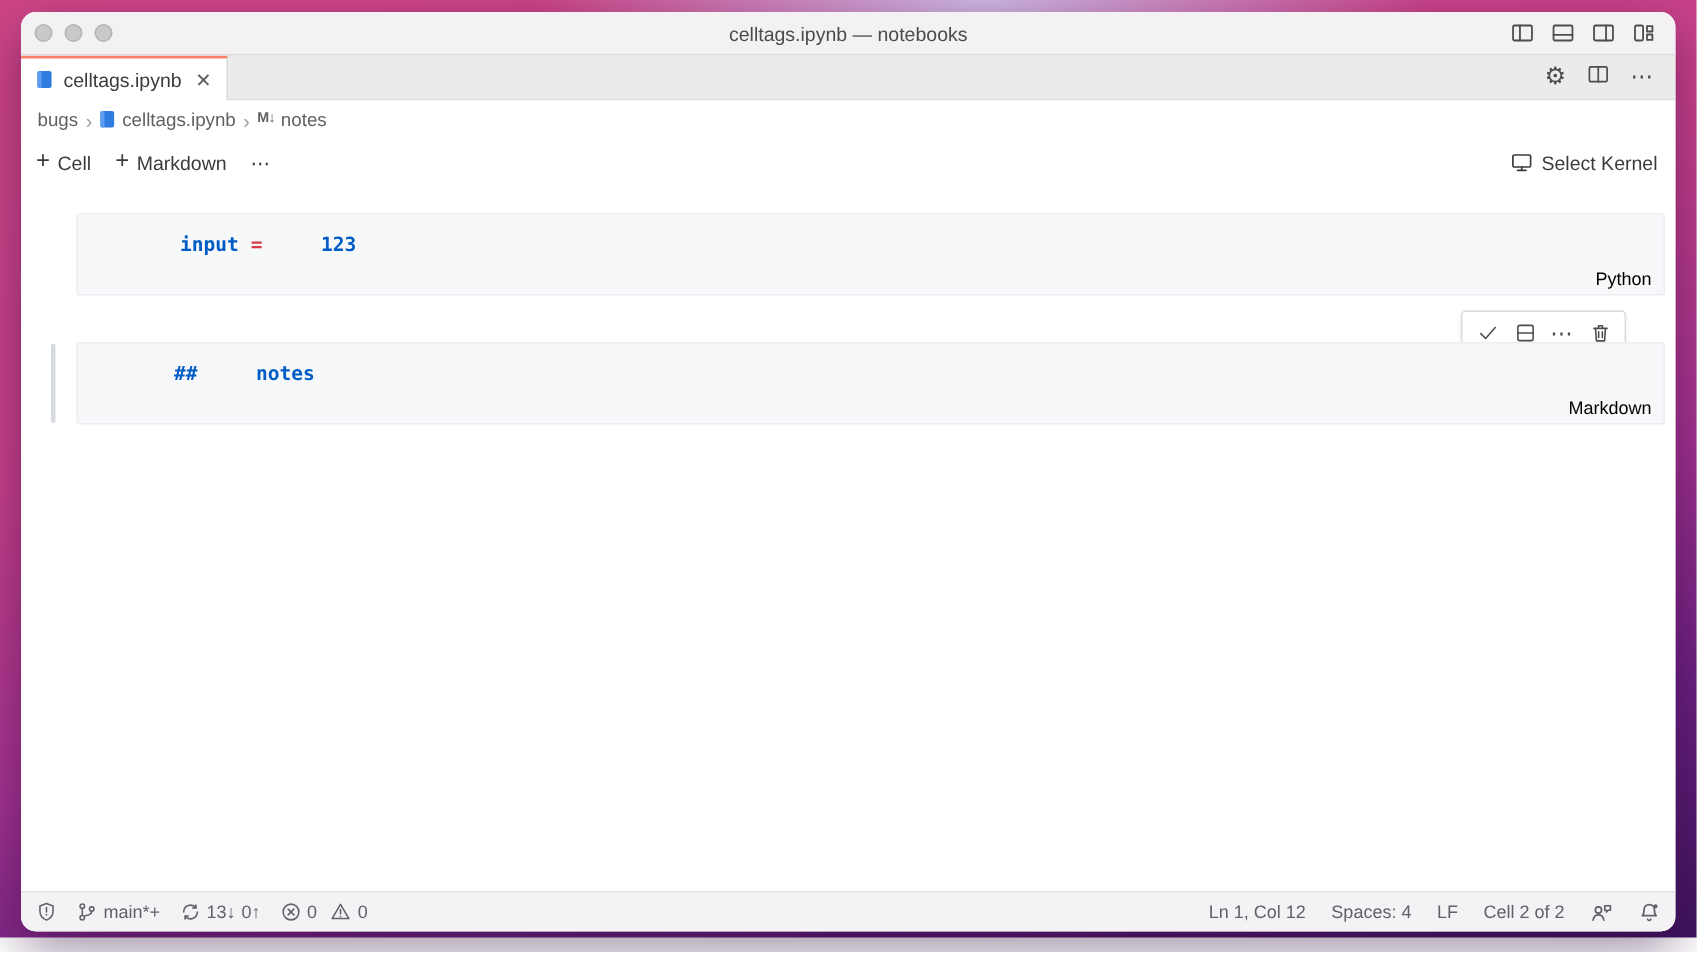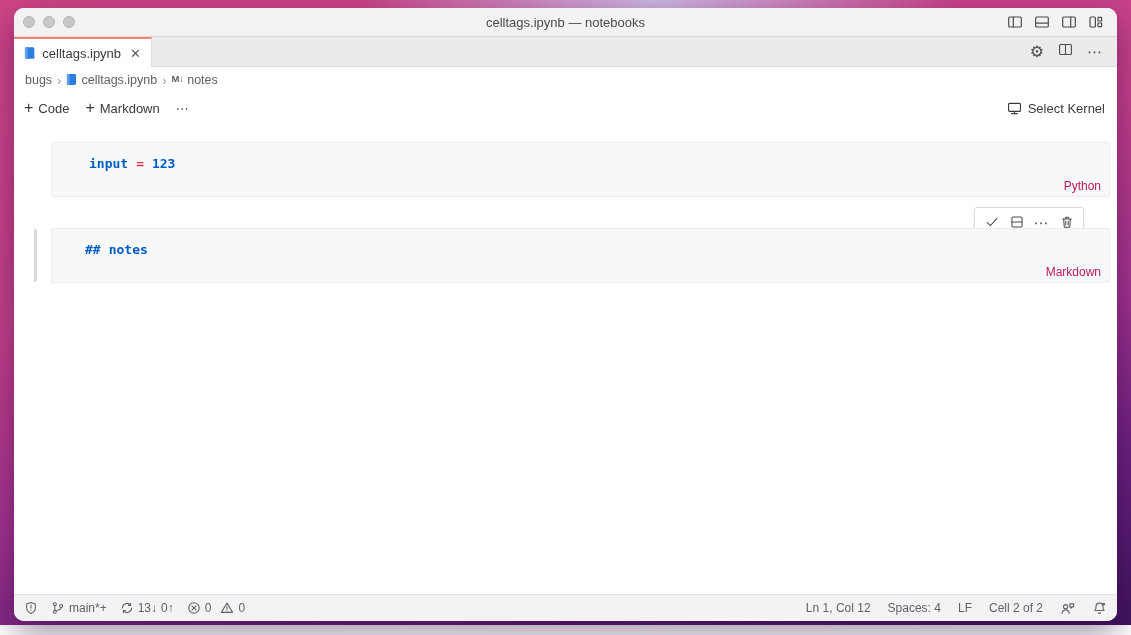--- a/index.html
+++ b/index.html
@@ -42,24 +42,24 @@
   .kernel{margin-left:auto;display:flex;align-items:flex-end;gap:6px;font-size:13px;color:#3b3b3b;cursor:pointer;}
   
   .editor{flex:1;position:relative;background:#fff;padding:19px 7px 0 37px;box-sizing:border-box;}
   .cell{height:55px;box-sizing:border-box;background:#f6f8fa;border:1px solid #ebedf0;border-radius:2px;
     position:relative;font-family:"DejaVu Sans Mono",monospace;font-size:13px;font-weight:600;}
   .cell.md{margin-top:31px;padding-left:47px;}
   .code-line{position:absolute;left:37px;top:13px;white-space:pre;}
   .cell.md .code-line{left:33px;}
   .tok{margin-right:8px;}
   .tok:last-child{margin-right:0;}
-  .tok-blue{color:var(--code-blue,#005cc5);}
+  .tok-blue{color:var(--code-blue,#005cc5);margin-left:31px;}
   .tok-red{color:var(--code-red,#d73a49);}
   .lang-label{position:absolute;right:8px;bottom:3px;font-family:"Liberation Sans",sans-serif;
-    font-size:12px;font-weight:400;color:#be185d;}
+    font-size:12px;font-weight:400;color:#000000;}
   .focus-bar{position:absolute;left:-18px;top:0;width:3px;height:100%;background:#d6dade;border-radius:2px;}
   .cell-toolbar{position:absolute;top:84px;right:33px;height:28px;background:#fff;border:1px solid #d9dcе0;
     border:1px solid #d9dce0;border-radius:3px;display:flex;align-items:center;padding:0 4px;
     box-shadow:0 1px 3px rgba(0,0,0,.10);}
   .ct-btn{width:25px;height:24px;display:flex;align-items:center;justify-content:center;color:#4d4d4d;cursor:pointer;border-radius:3px;}
   
   .statusbar{height:26px;flex:0 0 26px;background:#f4f2f4;border-top:1px solid #e2e0e2;
     display:flex;align-items:center;padding:0 10px;font-size:12px;color:var(--statusbar-text,#5f6368);}
   .sb-item{display:flex;align-items:flex-start;gap:4px;margin-right:13px;cursor:pointer;white-space:nowrap;}
   .sb-right{margin-left:auto;display:flex;align-items:center;}
@@ -146,21 +146,21 @@
       <span class="crumb-sep">›</span>
       <span class="crumb">
         <span class="md-sym">M↓</span>
         <span>notes</span>
       </span>
     </div>
 
     <div class="nb-toolbar">
       <span class="nb-btn">
         <span class="plus">+</span>
-        <span>Code</span>
+        <span>Cell</span>
       </span>
       <span class="nb-btn">
         <span class="plus">+</span>
         <span>Markdown</span>
       </span>
       <span class="nb-btn dots">⋯</span>
       <span class="kernel">
         <svg width="15" height="15" viewBox="0 0 16 16">
             <rect x="1.7" y="2.5" width="12.6" height="8.5" rx="1"></rect>
             <line x1="8" y1="11" x2="8" y2="13.4"></line>

